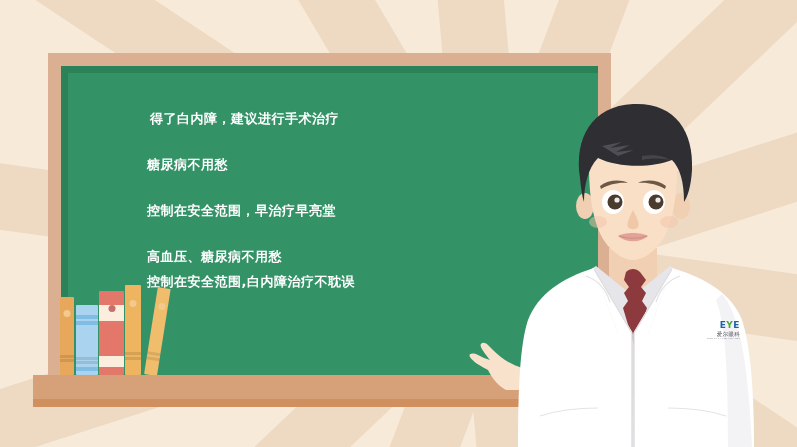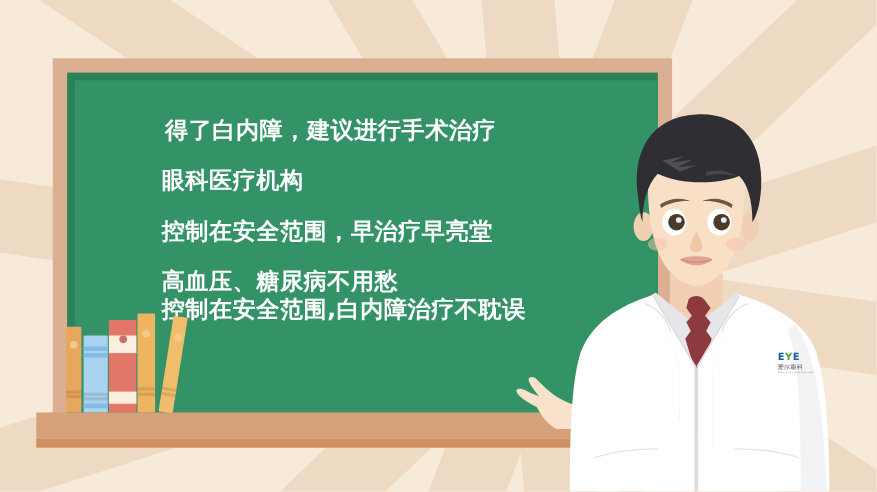--- a/index.html
+++ b/index.html
@@ -63,21 +63,21 @@
   .board-text {
     position: absolute;
     left: 99px;
     top: 53px;
     right: 10px;
     color: #ffffff;
     font-weight: bold;
     letter-spacing: 0.5px;
   }
   .tline {
-    font-size: 21px;
+    font-size: 13px;
     line-height: 25px;
     white-space: nowrap;
   }
   .blk { margin-bottom: 21px; }
   .blk:last-child { margin-bottom: 16px; }
   .indent1 { margin-left: 3px; }
 
   
   .ledge-top {
     position: absolute;
@@ -118,21 +118,21 @@
 
   
   .doctor { position: absolute; left: 466px; top: 98px; width: 331px; height: 349px; }
 
   
   .logo {
     position: absolute;
     left: 707px;
     top: 321px;
     width: 33px;
-    text-align: left;
+    text-align: right;
     line-height: 1;
   }
   .logo-eye {
     font-size: 9px;
     font-weight: bold;
     letter-spacing: 0.5px;
     color: #1b62ab;
   }
   .logo-eye .mid { color: #4da63c; }
   .logo-cn {
@@ -175,21 +175,21 @@
   <div class="board-frame">
     <div class="board-inner-border">
       <div class="board-face"></div>
     </div>
 
     <div class="board-text" id="board-text" style="color: rgb(255, 255, 255);">
         <div class="blk">
           <div class="tline indent1">得了白内障，建议进行手术治疗</div>
         </div>
         <div class="blk">
-          <div class="tline">眼科医疗机构</div>
+          <div class="tline">糖尿病不用愁</div>
         </div>
         <div class="blk">
           <div class="tline">控制在安全范围，早治疗早亮堂</div>
         </div>
         <div class="blk">
           <div class="tline">高血压、糖尿病不用愁</div>
           <div class="tline">控制在安全范围,白内障治疗不耽误</div>
         </div>
       </div>
   </div>

